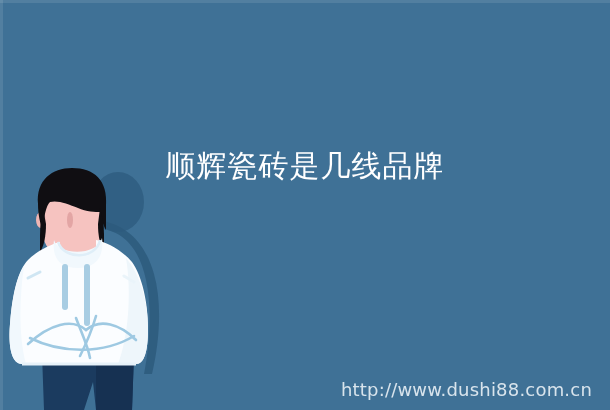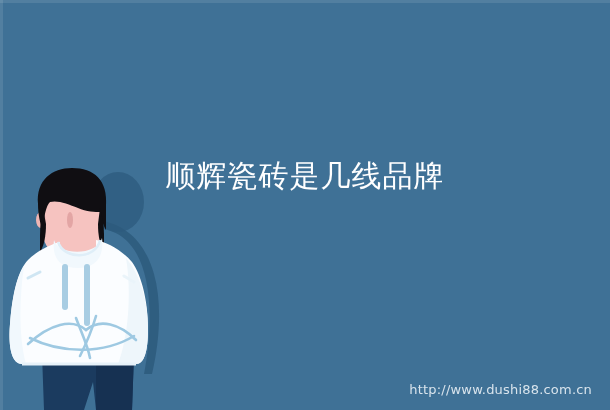--- a/index.html
+++ b/index.html
@@ -33,39 +33,39 @@
     left: 0; top: 0;
     width: 3px; height: 410px;
     background: rgba(255,255,255,0.10);
     pointer-events: none;
   }
 
   
   #title {
     position: absolute;
     left: 0;
-    top: 156px;
+    top: 146px;
     width: 610px;
     text-align: center;
     color: #ffffff;
     font-size: 30px;
     line-height: 40px;
     letter-spacing: 1px;
     font-family: "DejaVu Sans", "Liberation Sans", sans-serif;
     white-space: nowrap;
     user-select: none;
   }
 
   
   #watermark {
     position: absolute;
     right: 18px;
     bottom: 12px;
     color: rgba(238,244,248,0.88);
-    font-size: 13px;
+    font-size: 18px;
     line-height: 16px;
     letter-spacing: 0.2px;
     font-family: "DejaVu Sans", "Liberation Sans", sans-serif;
     white-space: nowrap;
     user-select: none;
   }
 
   
   #figure {
     position: absolute;

